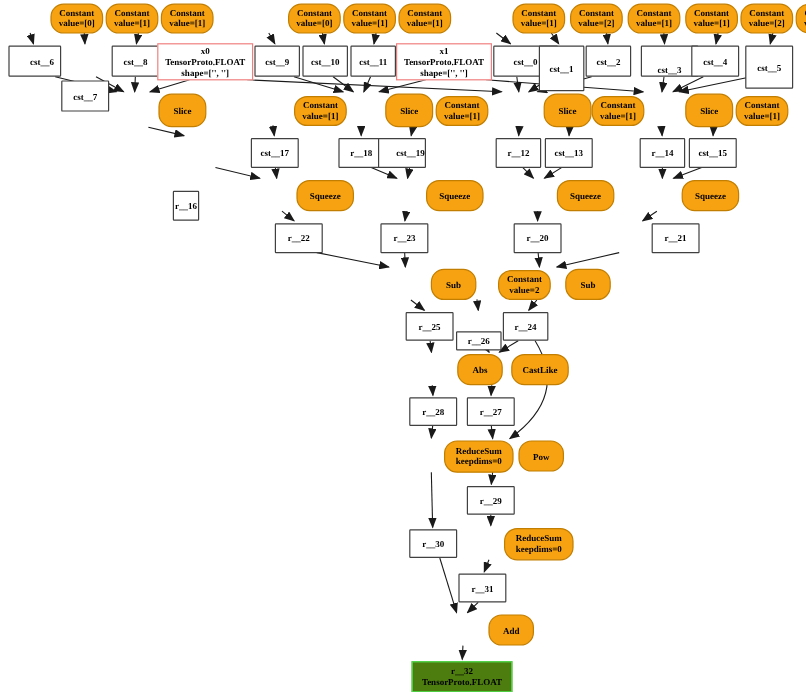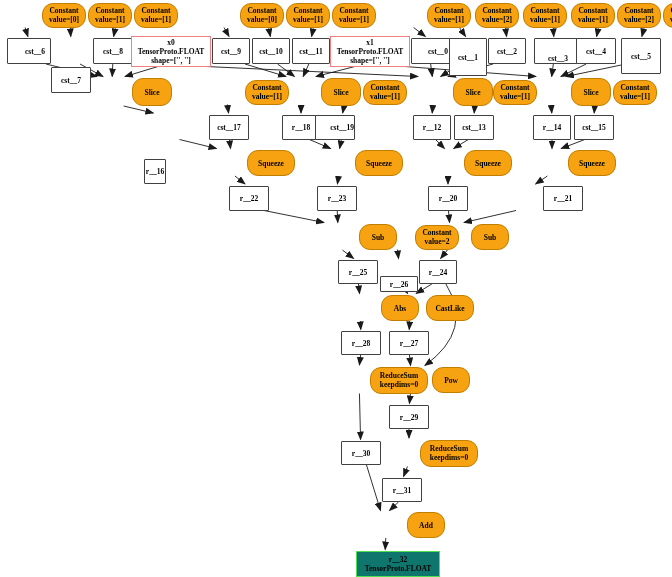--- a/index.html
+++ b/index.html
@@ -7,21 +7,21 @@
           font-family:"Liberation Serif","DejaVu Serif",serif;}
   #edges{position:absolute;left:0;top:0;z-index:1;}
   .edge{stroke:#1a1a1a;stroke-width:0.9;fill:none;}
   .node{position:absolute;display:flex;flex-direction:column;justify-content:center;align-items:center;
         box-sizing:border-box;z-index:2;text-align:center;color:#000;
         font-weight:bold;font-size:7.5px;line-height:1.2;}
   .ln{white-space:nowrap;}
   .op{background:var(--node-fill);border:1px solid var(--node-border);border-radius:11px;margin-left:40px;}
   .var{background:#fff;border:1px solid var(--box-border);border-radius:1px;}
   .input{background:#fff;border:1px solid var(--input-border);}
-  .output{background:#0f766e;border:1px solid var(--output-border);margin-left:13px;}
+  .output{background:#4d7c0f;border:1px solid var(--output-border);}
 </style>
 </head>
 <body>
 
 <div id="canvas" style="--node-fill: #F7A210; --node-border: #C27E00; --box-border: #404040; --input-border: #F08080; --output-border: #4FE04F; background: rgb(255, 255, 255);">
   <svg id="edges" width="672" height="577">
     <defs>
       <marker id="arw" markerWidth="9" markerHeight="7" refX="8" refY="3.5" orient="auto" markerUnits="userSpaceOnUse">
         <path d="M0,0 L9,3.5 L0,7 z" fill="#1a1a1a"></path>
       </marker>

